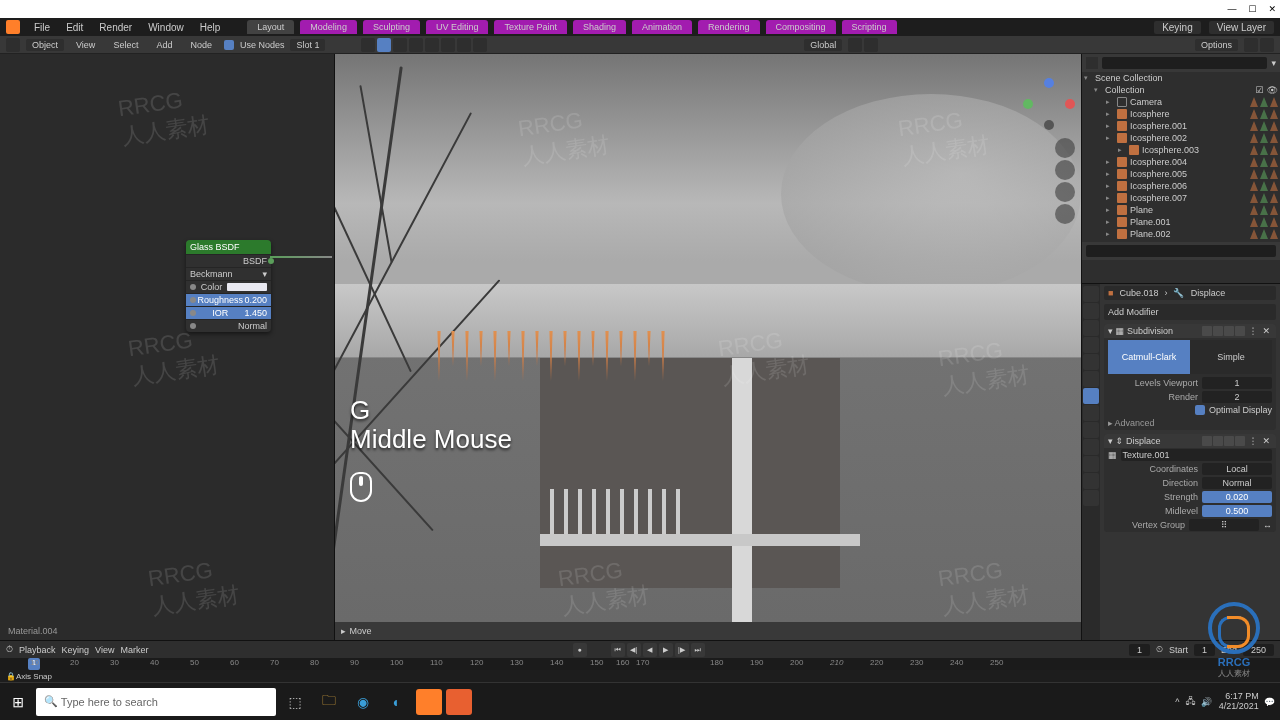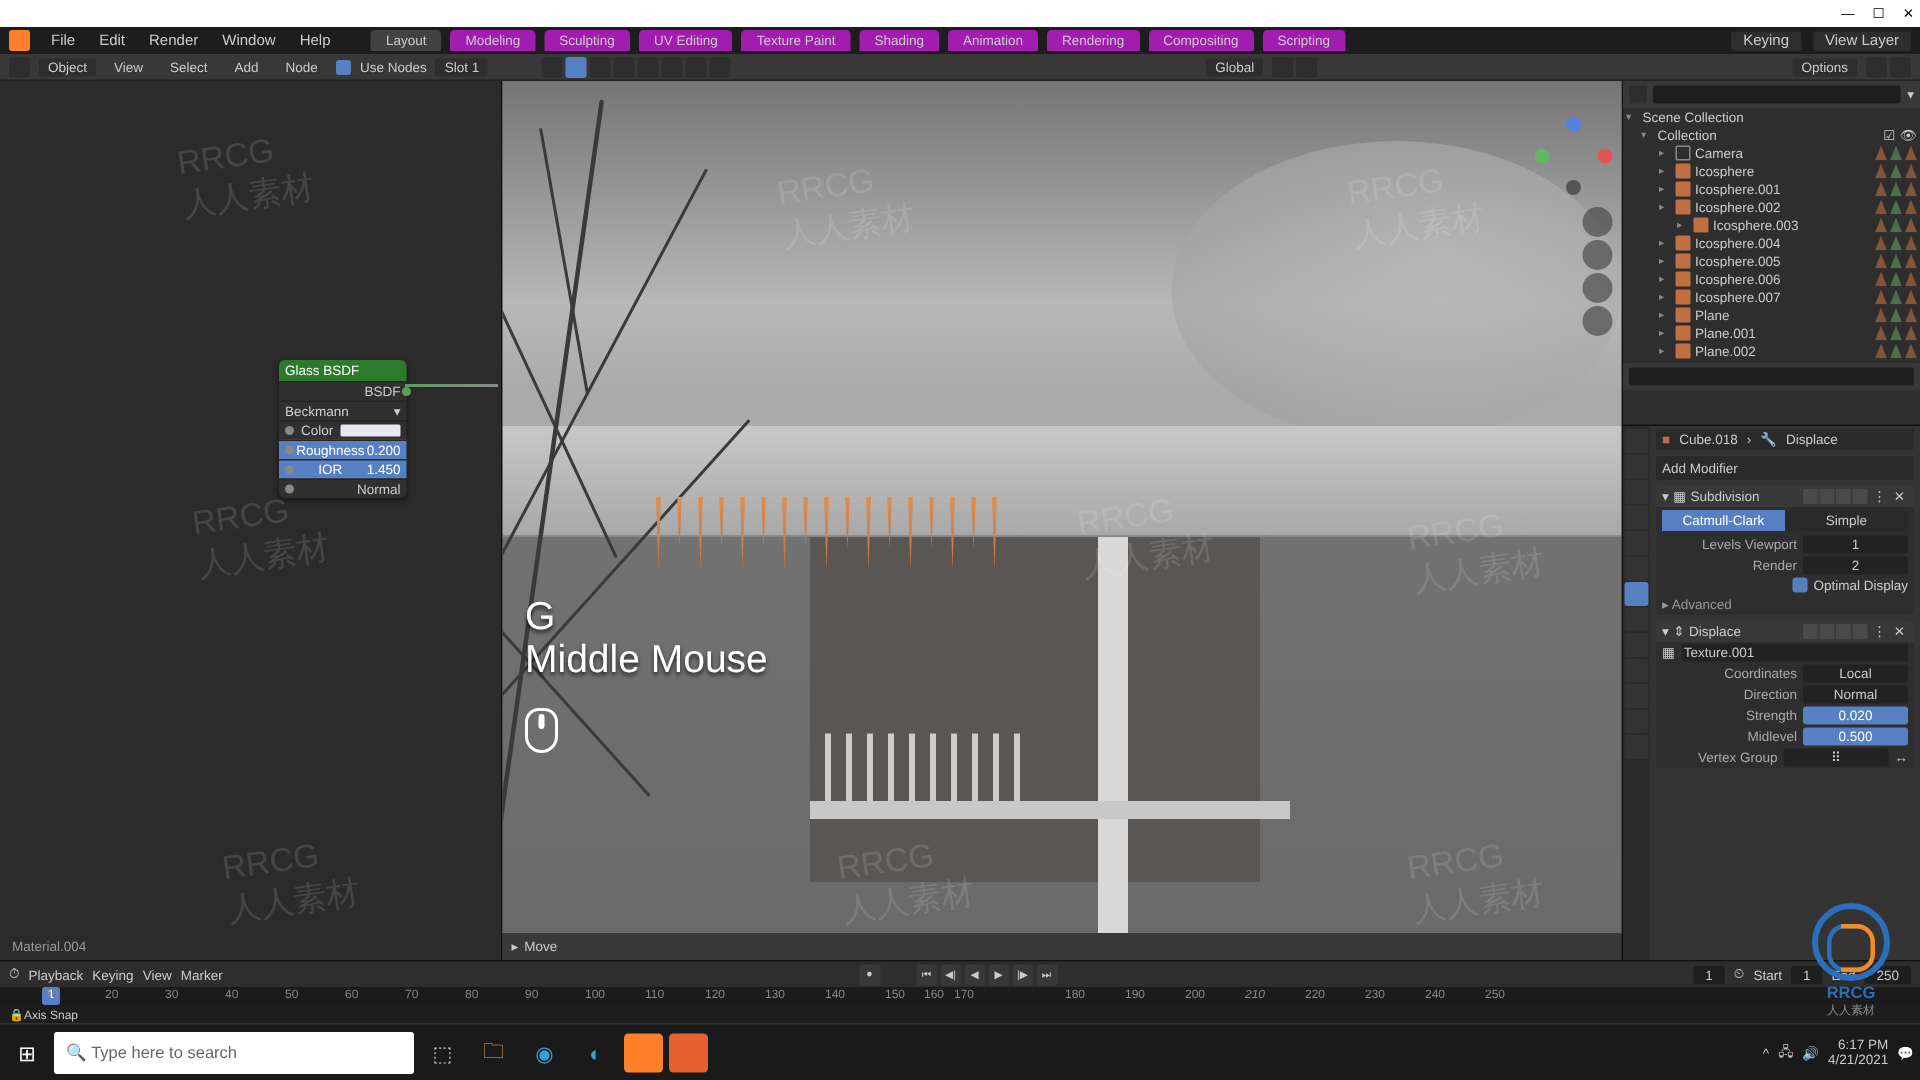--- a/index.html
+++ b/index.html
@@ -102,21 +102,21 @@
 .props-tabs .pt.active { background: #5680c2; }
 .props-content { flex: 1; padding: 2px 4px; font-size: 9px; }
 .props-content .crumb { background: #2a2a2a; padding: 2px 4px; border-radius: 2px; margin-bottom: 4px; display: flex; align-items: center; gap: 6px; }
 .props-content .add-mod { background: #2a2a2a; padding: 3px 4px; border-radius: 2px; margin-bottom: 4px; cursor: pointer; }
 .mod-panel { background: #2e2e2e; border-radius: 3px; margin-bottom: 4px; }
 .mod-panel .mod-head { background: #383838; padding: 2px 4px; display: flex; align-items: center; gap: 3px; border-radius: 3px 3px 0 0; }
 .mod-panel .mod-head .mod-icons { display: flex; gap: 1px; margin-left: auto; }
 .mod-panel .mod-head .mi { width: 10px; height: 10px; background: #4a4a4a; border-radius: 1px; }
 .mod-panel .mod-head .close { cursor: pointer; padding: 0 2px; }
 .mod-panel .seg { display: flex; margin: 2px 4px; }
-.mod-panel .seg .s { flex: 1; text-align: center; padding: 2px; background: #2a2a2a; cursor: pointer; }
+.mod-panel .seg .s { flex: 1; text-align: center; padding: 12px; background: #2a2a2a; cursor: pointer; }
 .mod-panel .seg .s.active { background: #5680c2; color: #fff; }
 .mod-panel .row { display: flex; align-items: center; padding: 1px 4px; gap: 4px; }
 .mod-panel .row .lbl { flex: 1; text-align: right; color: #aaa; }
 .mod-panel .row .val { width: 70px; background: #222; text-align: center; padding: 1px 2px; border-radius: 2px; }
 .mod-panel .row .val.num { background: #5680c2; color: #fff; }
 .mod-panel .row .chk { width: 10px; height: 10px; background: #5680c2; border-radius: 2px; }
 .mod-panel .sub { padding: 2px 4px; color: #999; cursor: pointer; }
 
 
 .timeline { height: 30px; background: #232323; display: flex; flex-direction: column; border-top: 1px solid #111; }

